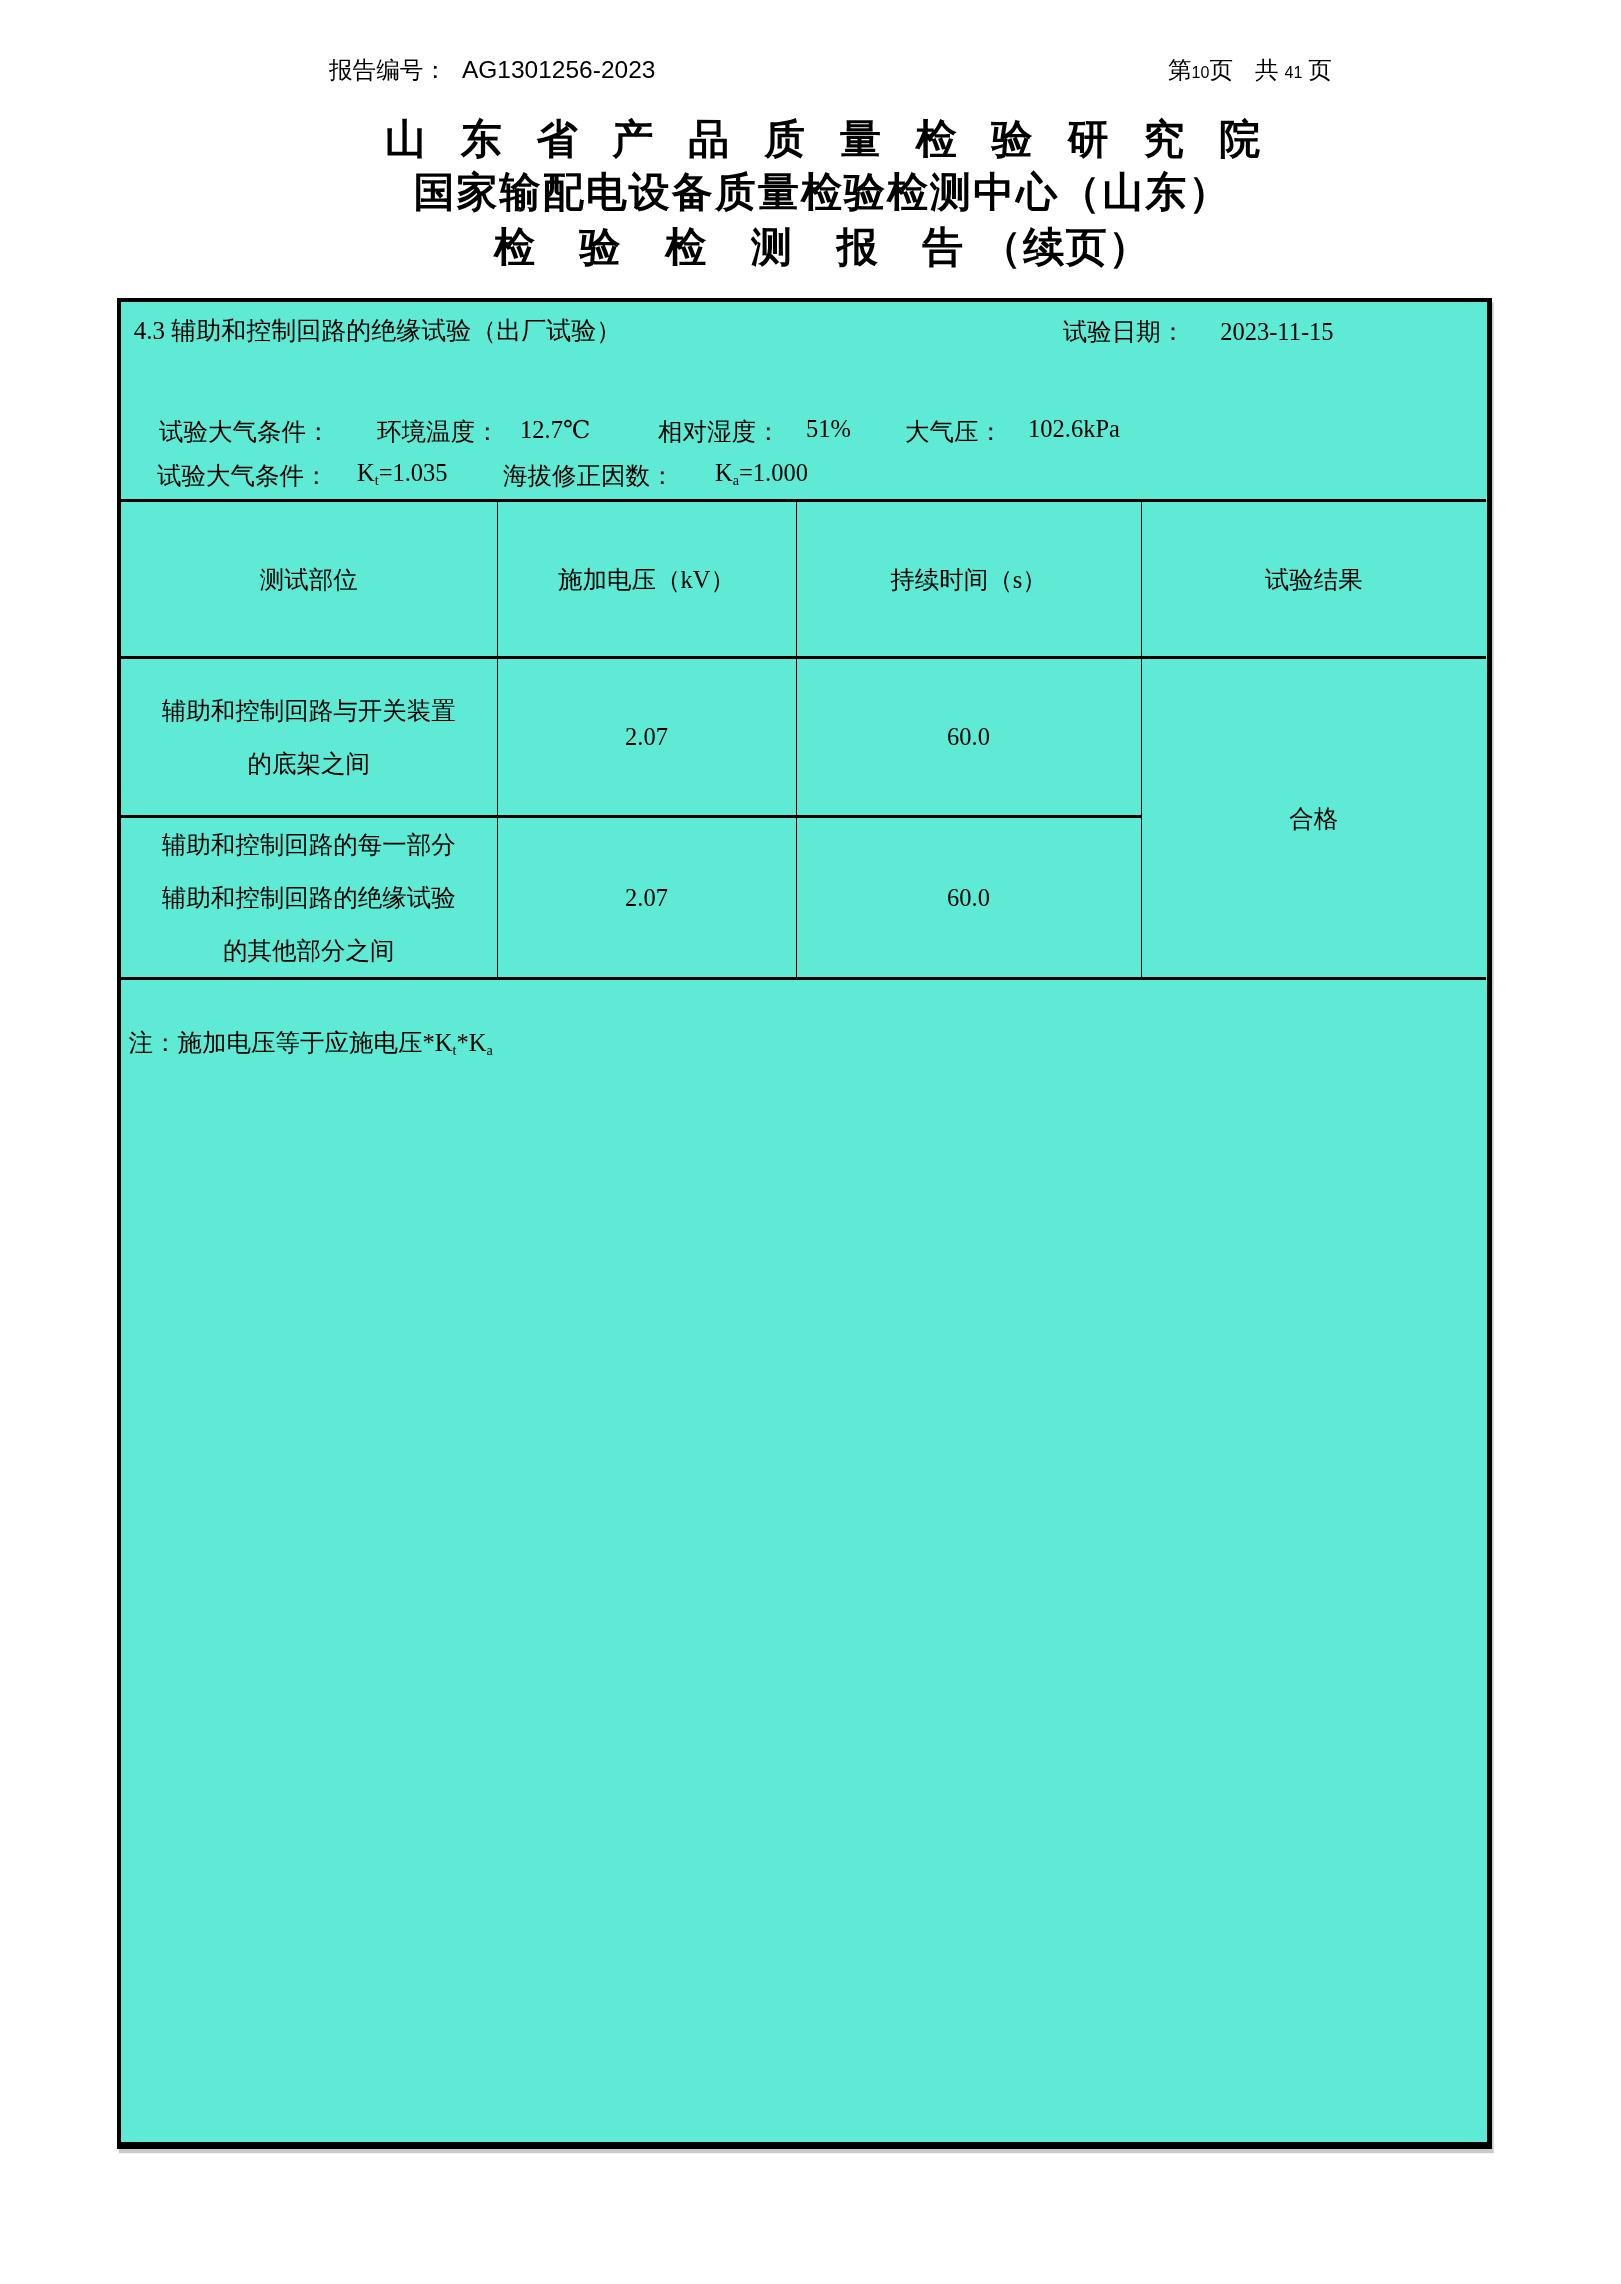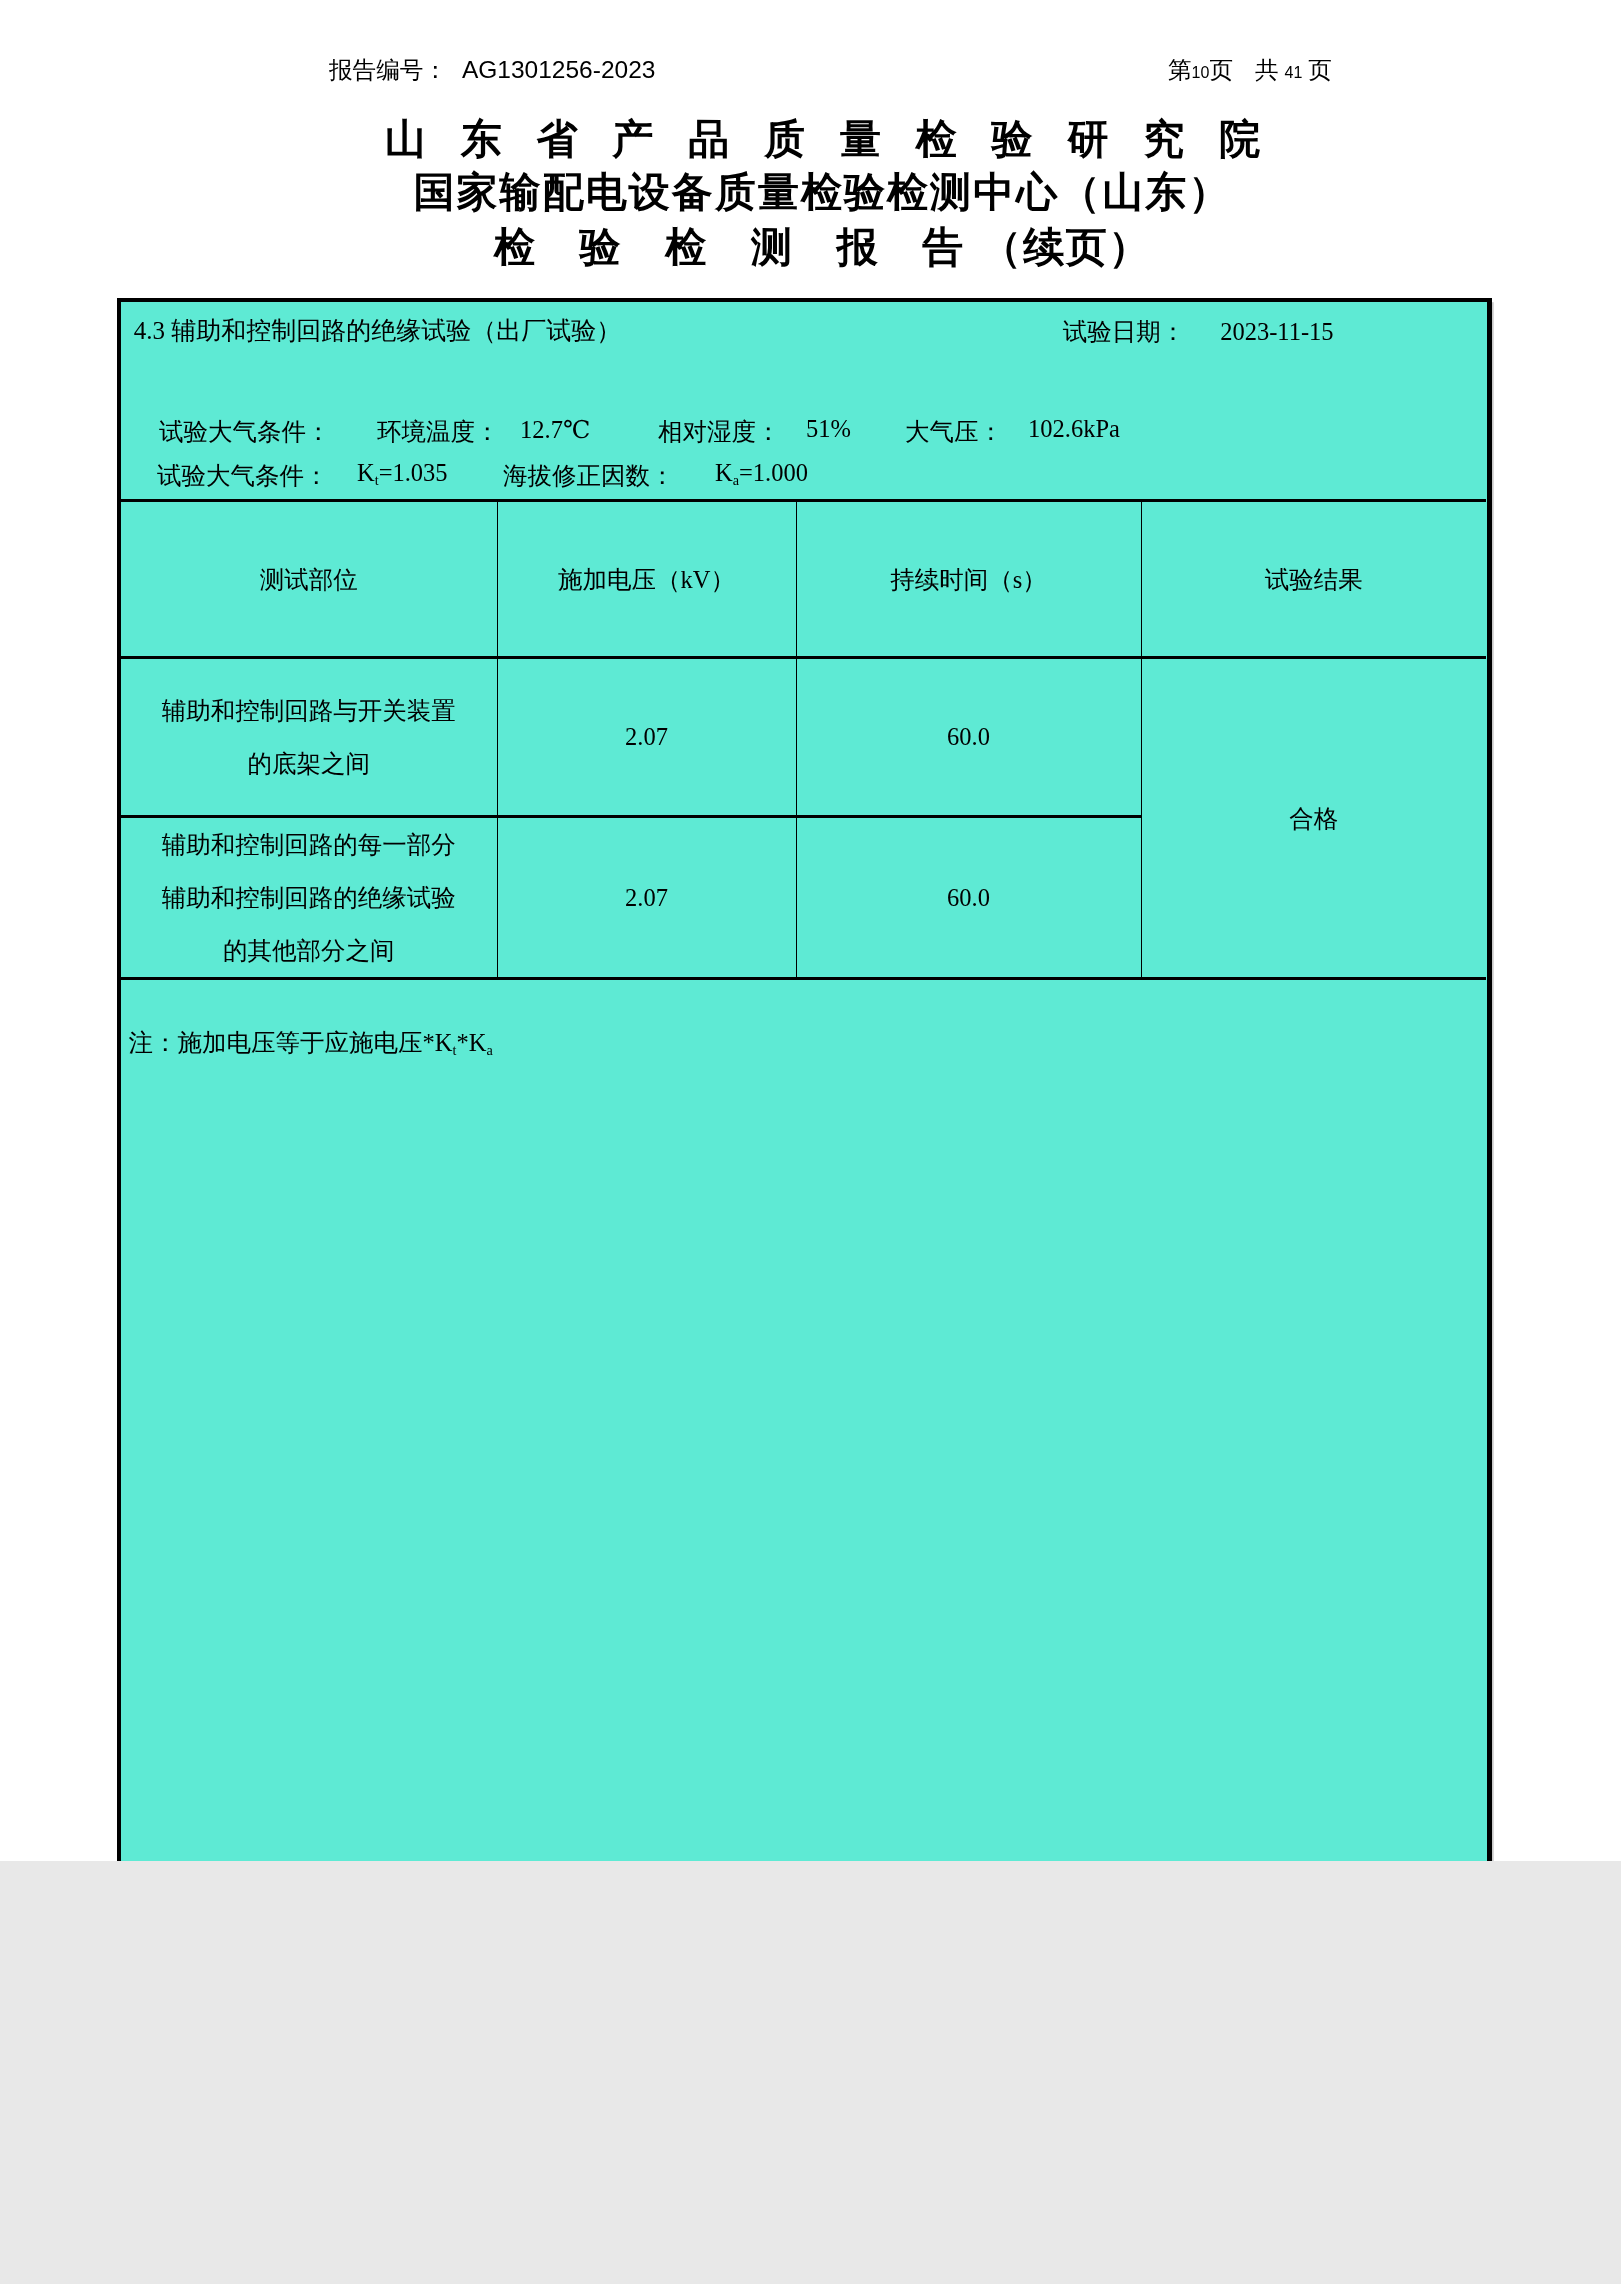--- a/index.html
+++ b/index.html
@@ -1,20 +1,20 @@
 <!DOCTYPE html>
 <html style="font-size:13.5px"><head>
 <meta charset="utf-8">
 <style>
   * { margin: 0; padding: 0; box-sizing: border-box; }
   html, body { background: #e8e8e8; }
   .page {
     position: relative;
     width: 1621px;
-    height: 1861px;
+    height: 2284px;
     margin: 0 auto;
     background: #ffffff;
     color: #000;
     font-family: "Liberation Serif", "DejaVu Serif", serif;
     overflow: hidden;
   }
   .num { font-family: "Liberation Sans", "DejaVu Sans", sans-serif; }
 
   
   .doc-header { position: absolute; top: 54px; left: 0; width: 100%; height: 34px; font-size: 23.6px; }

